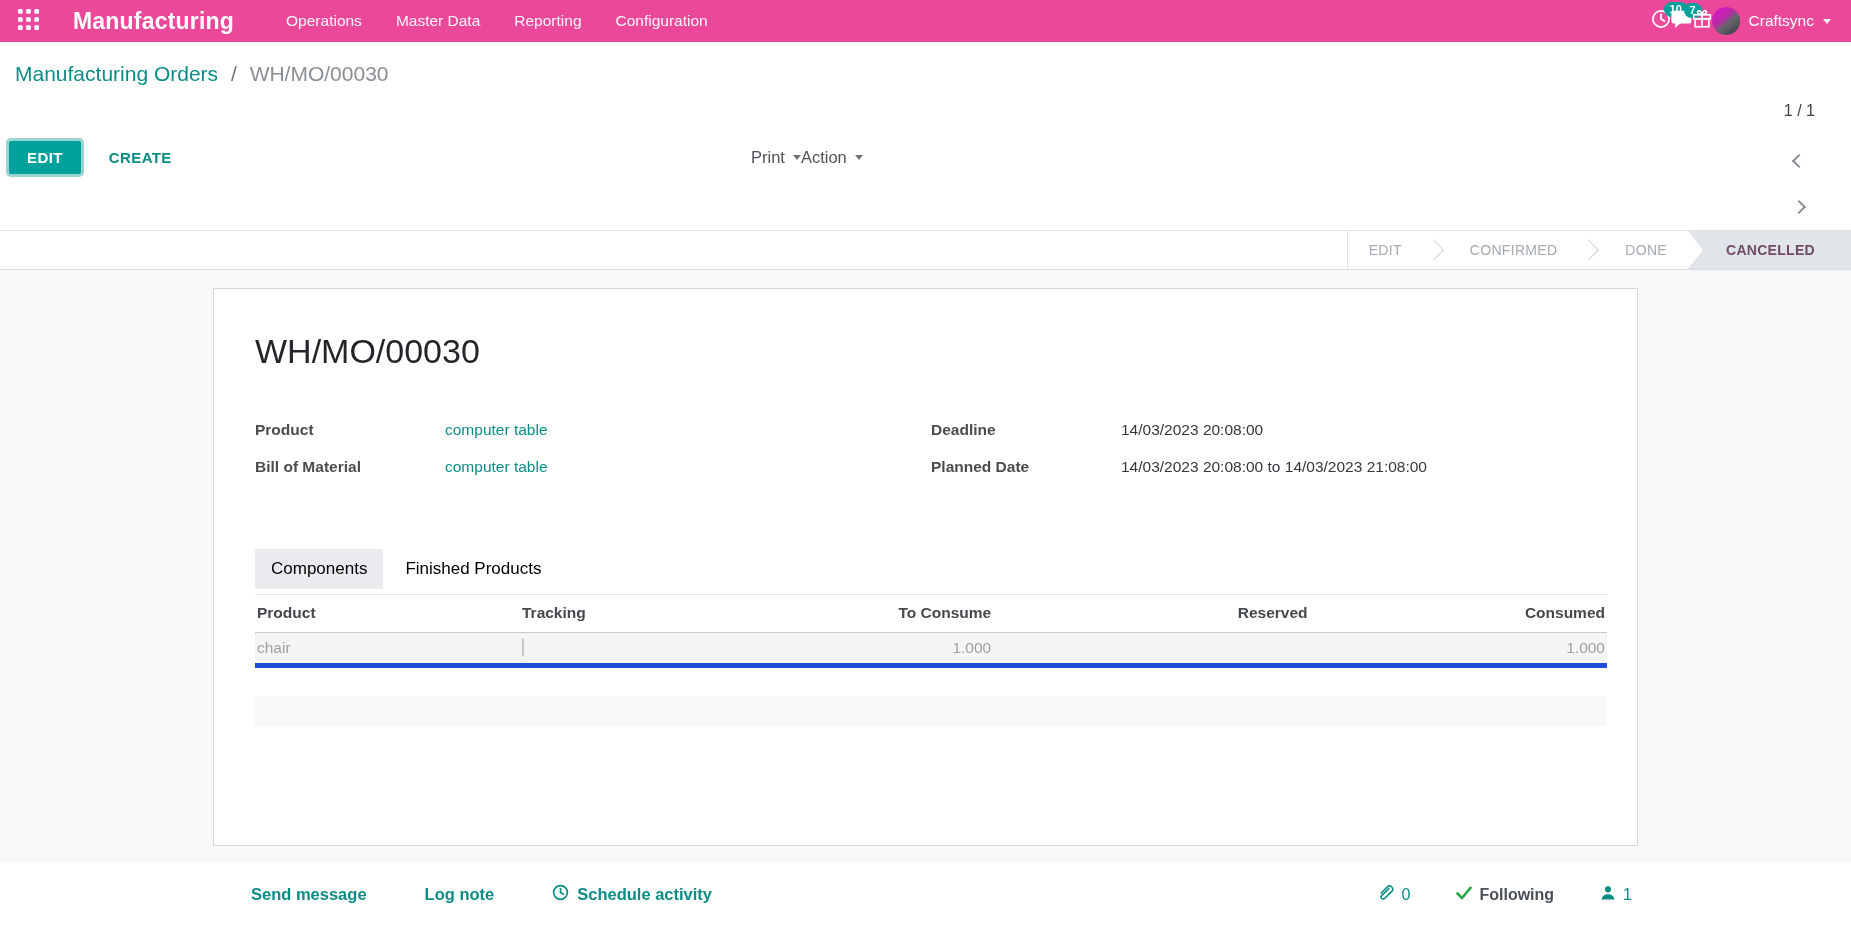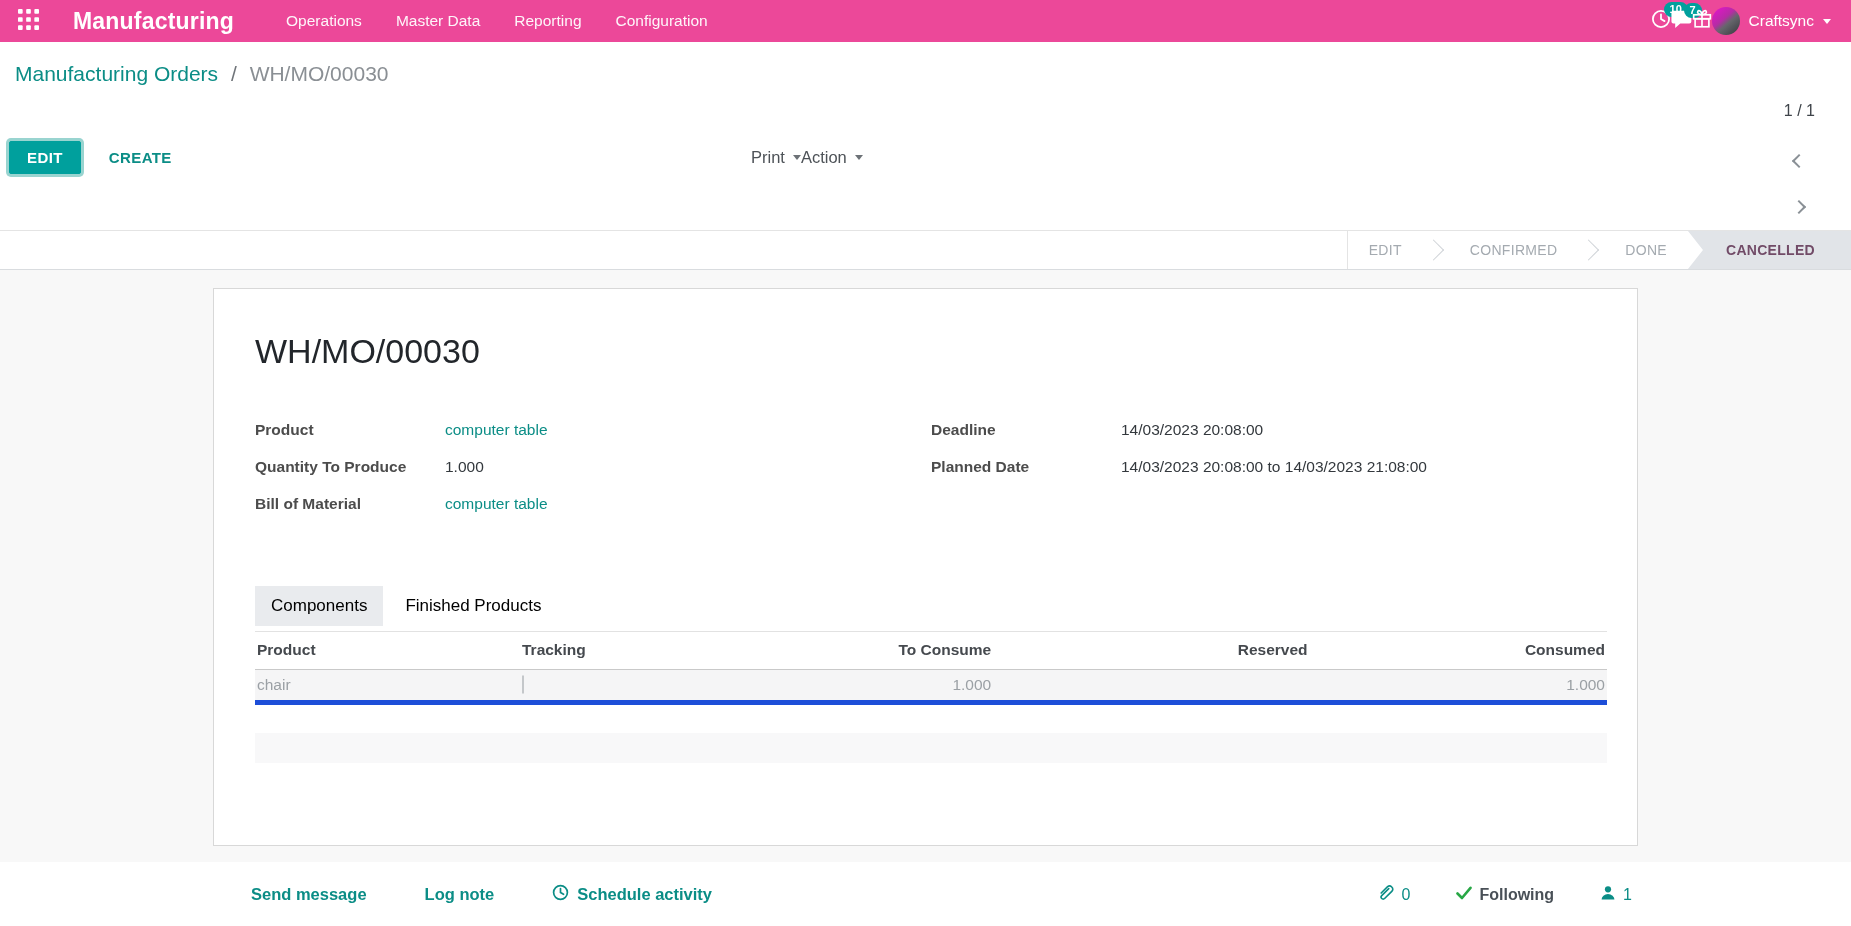--- a/index.html
+++ b/index.html
@@ -230,24 +230,20 @@
 
 <div class="content">
   <div class="sheet">
     <h1 class="sheet-title">WH/MO/00030</h1>
 
     <div class="fields">
       <div class="col">
         <div class="field-row">
           <span class="field-label">Product</span>
           <span class="field-value link">computer table</span>
-        </div>
-        <div class="field-row">
-          <span class="field-label">Quantity To Produce</span>
-          <span class="field-value">1.000</span>
         </div>
         <div class="field-row">
           <span class="field-label">Bill of Material</span>
           <span class="field-value link">computer table</span>
         </div>
       </div>
       <div class="col">
         <div class="field-row">
           <span class="field-label">Deadline</span>
           <span class="field-value">14/03/2023 20:08:00</span>

